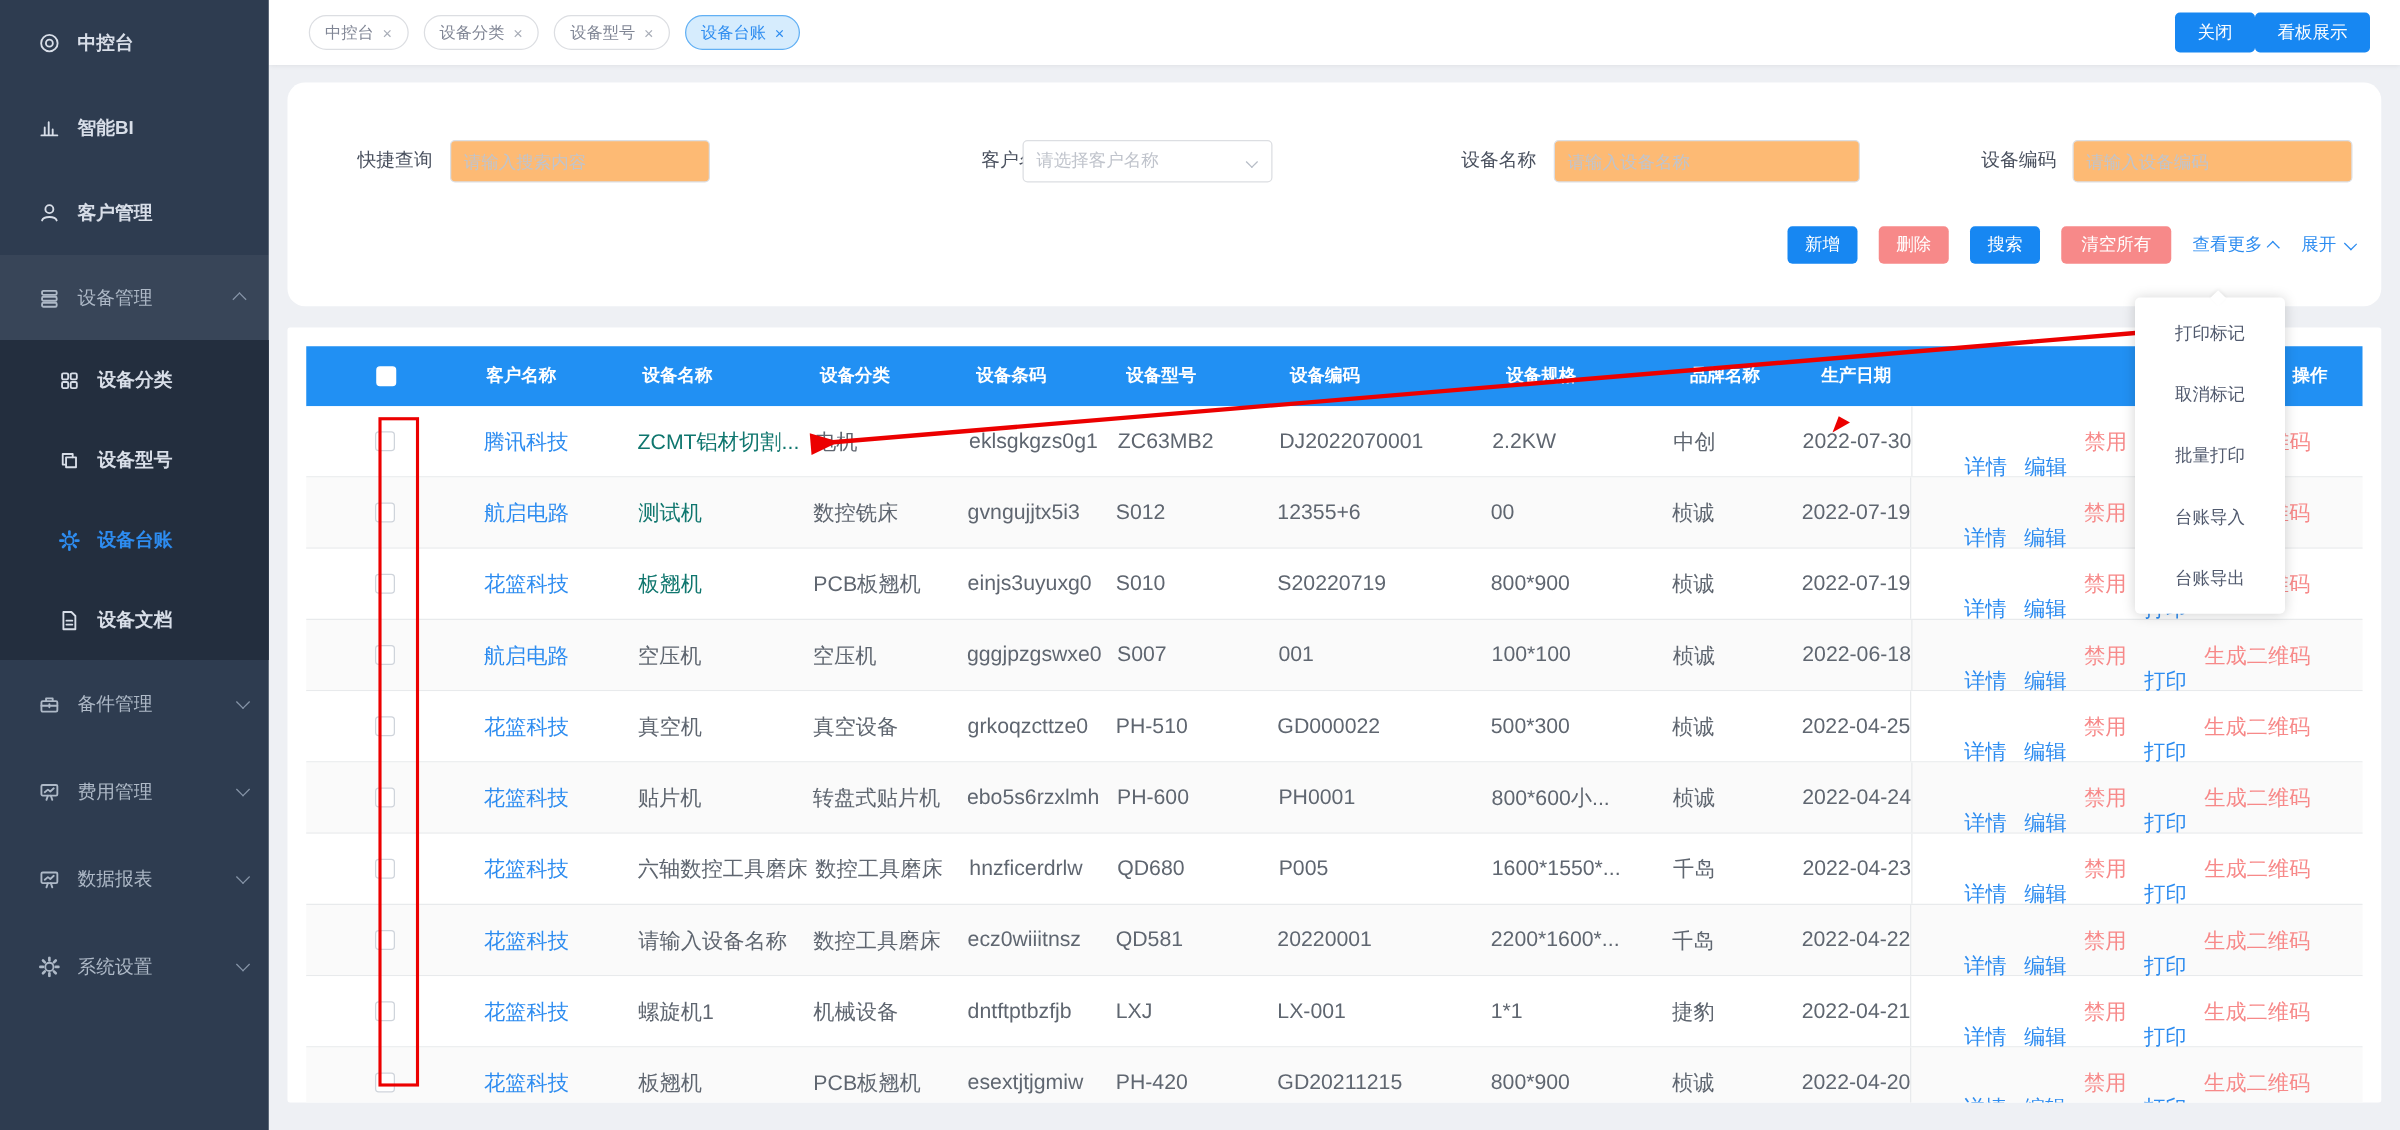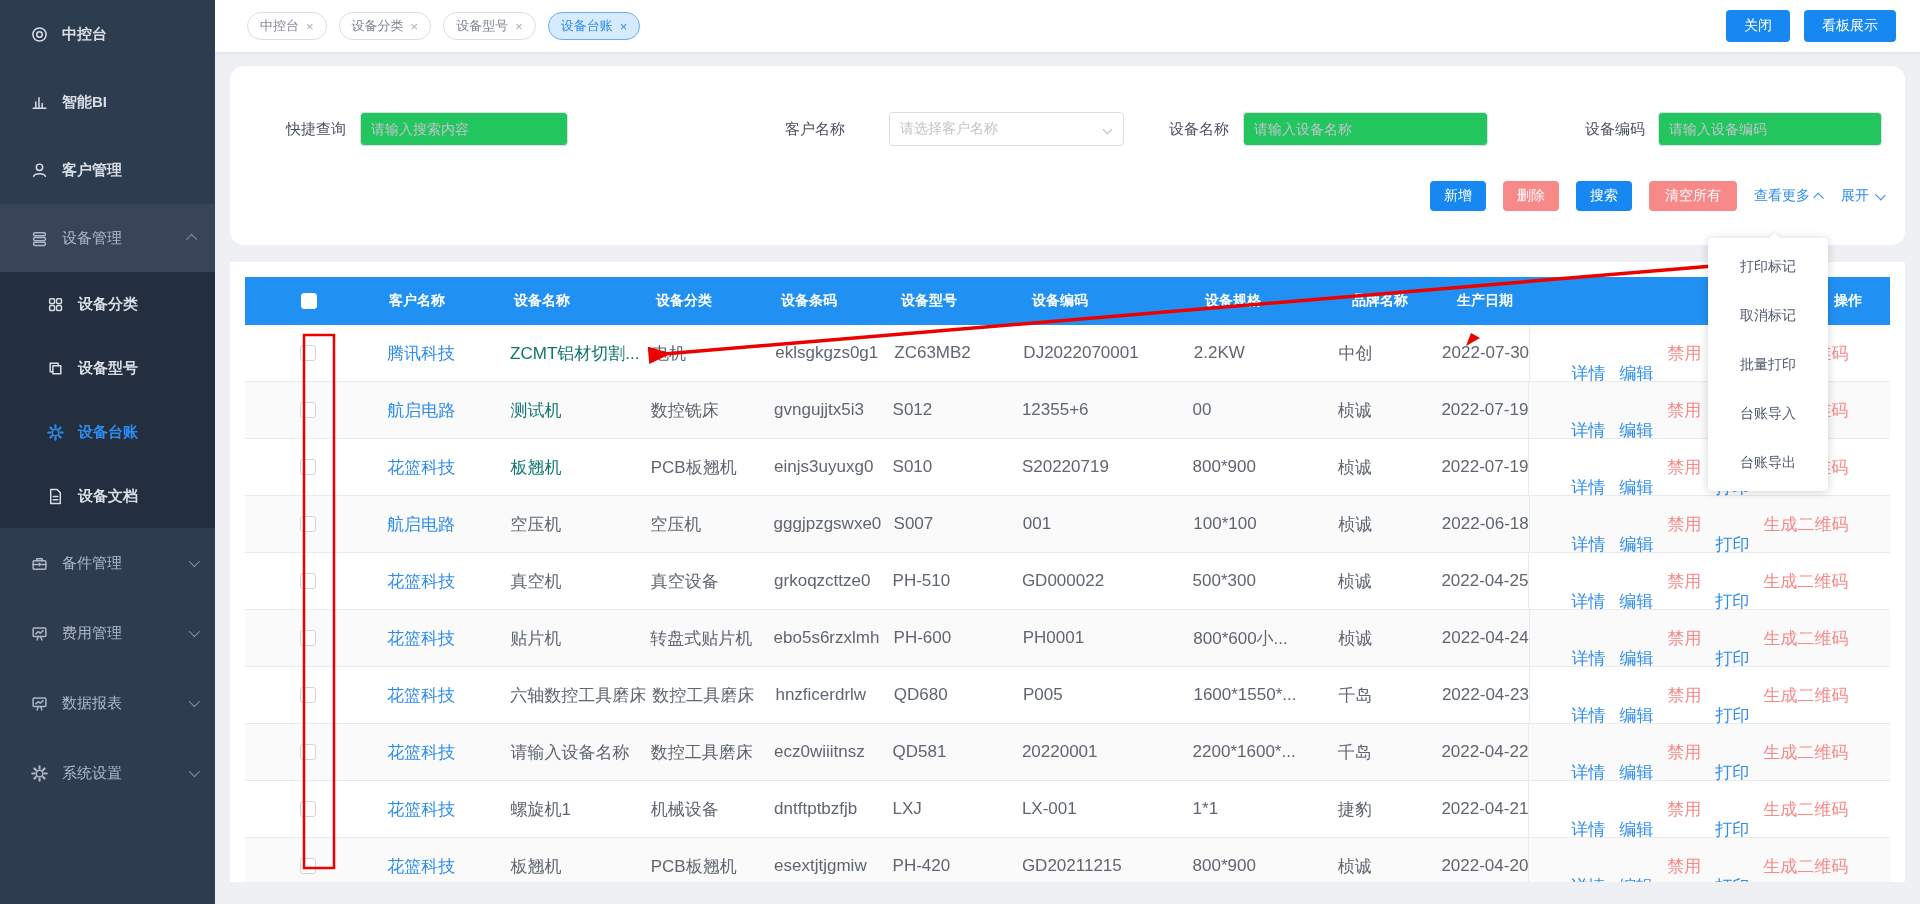--- a/index.html
+++ b/index.html
@@ -25,31 +25,31 @@
 
   
   .topbar { position:absolute; left:215px; top:0; right:0; height:52px; background:#fff; z-index:5;
             box-shadow:0 1px 4px rgba(0,0,0,.08); display:flex; align-items:center; padding:0 24px 0 32px; }
   .tabs { display:flex; gap:12px; flex:1; }
   .tab-chip { height:28px; border:1px solid #dcdee2; border-radius:15px; background:#fff; display:flex; align-items:center;
               padding:0 12px; font-size:13px; color:#808695; cursor:pointer; gap:7px; }
   .tab-chip .tab-close { font-size:13px; color:#a9aeb8; line-height:1; }
   .tab-chip.active { background:#d6ecfd; border-color:#62b0f4; color:#2d8cf0; }
   .tab-chip.active .tab-close { color:#2d8cf0; }
-  .topbar-btns { display:flex; gap:14px;align-items:center; }
+  .topbar-btns { display:flex; gap:0;align-items:center; }
   .btn { border:none; border-radius:4px; color:#fff; font-size:14px; cursor:pointer; font-family:inherit; }
   .btn.blue { background:#1787f2; }
   .btn.red { background:#f78989; }
   .topbar-btns .btn { height:32px; padding:0 18px; }
 
   
   .filter-card { position:absolute; left:230px; top:66px; width:1675px; height:179px; background:#fff; border-radius:14px; }
   .flabel { position:absolute; top:46px; height:34px; line-height:34px; font-size:15px; color:#49505e; font-weight:500;
             text-align:right; white-space:nowrap; }
-  .finput { position:absolute; top:46px; height:34px; border:1px solid #dcdee2; border-radius:4px; background:#22c55e;
+  .finput { position:absolute; top:46px; height:34px; border:1px solid #dcdee2; border-radius:4px; background:#fdba74;
             font-size:14px; color:#515a6e; padding:0 10px; font-family:inherit; }
   .finput::placeholder { color:#c0c4cc; }
   .fselect { position:absolute; top:46px; height:34px; border:1px solid #dcdee2; border-radius:4px; background:#fff;
              display:flex; align-items:center; padding:0 26px 0 10px; font-size:14px; color:#c0c4cc; cursor:pointer; }
   .fselect .sel-caret { position:absolute; right:12px; top:13px; width:7px; height:7px;
              border-right:1.4px solid #b6bcc6; border-bottom:1.4px solid #b6bcc6; transform:rotate(45deg); }
   .btnrow { position:absolute; right:22px; top:115px; height:30px; display:flex; align-items:center; gap:17px; }
   .btnrow .btn { height:30px; padding:0 14px; }
   .btnrow .btn.wide { padding:0 16px; }
   .tlink { color:#2d8cf0; font-size:14px; cursor:pointer; display:inline-flex; align-items:center; gap:6px; white-space:nowrap; }
@@ -232,21 +232,21 @@
   <div class="topbar-btns">
     <button class="btn blue">关闭</button>
     <button class="btn blue">看板展示</button>
   </div>
 </header>
 
 <section class="filter-card">
   <div class="flabel" style="left:46px;width:70px;">快捷查询</div>
   <input class="finput" style="left: 130px; width: 208px;" placeholder="请输入搜索内容">
   <div class="flabel" style="left:540px;width:75px;">客户名称</div>
-  <div class="fselect" style="left:659px;width:235px;">
+  <div class="fselect" style="left:588px;width:200px;">
     <span>请选择客户名称</span>
     <i class="sel-caret"></i>
   </div>
   <div class="flabel" style="left:924px;width:75px;">设备名称</div>
   <input class="finput" style="left: 1013px; width: 245px;" placeholder="请输入设备名称">
   <div class="flabel" style="left:1340px;width:75px;">设备编码</div>
   <input class="finput" style="left: 1428px; width: 224px;" placeholder="请输入设备编码">
 
   <div class="btnrow">
     <button class="btn blue">新增</button>

